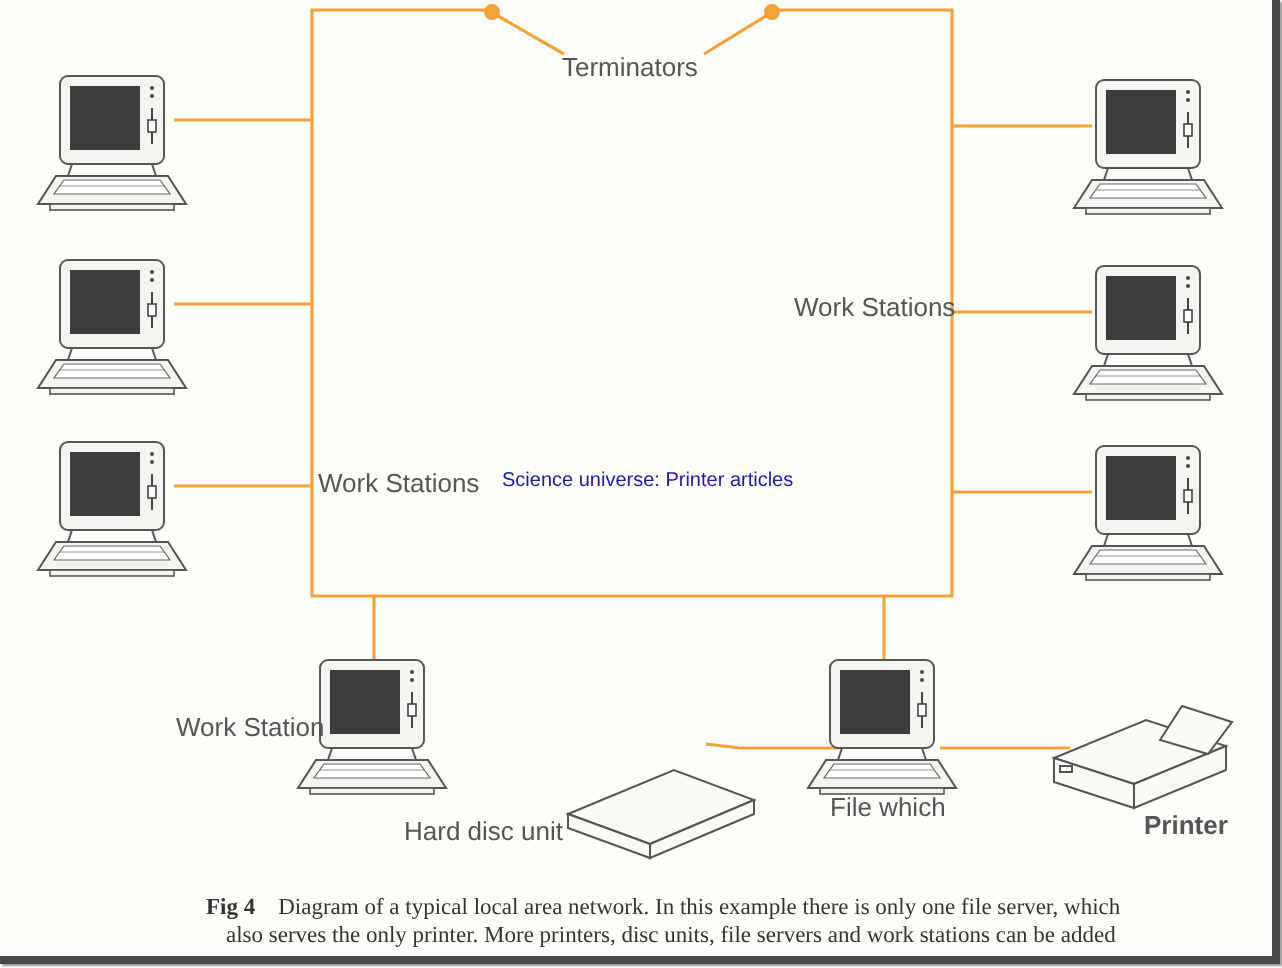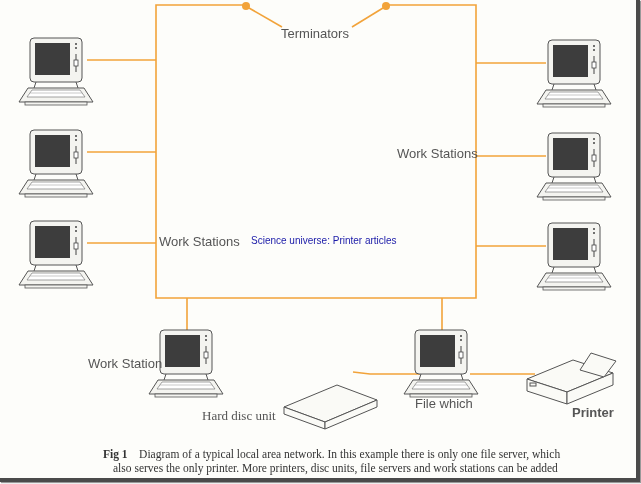--- a/index.html
+++ b/index.html
@@ -79,21 +79,21 @@
     <polygon points="567,392 613,373 613,385 567,404"></polygon>
     <polygon points="580,370 591,353 616,361 604,377"></polygon>
     <rect x="530" y="383" width="6" height="3"></rect>
   </g>
 </svg>
 
 <div class="lbl" style="left:281px;top:26px;">Terminators</div>
 <div class="lbl" style="left:159px;top:234px;">Work Stations</div>
 <div class="lbl" style="left:397px;top:146px;">Work Stations</div>
 <div class="lbl" style="left:88px;top:356px;">Work Station</div>
-<div class="lbl" style="left:202px;top:408px;font-family:Liberation Serif, serif;">Hard disc unit</div>
+<div class="lbl" style="left:202px;top:408px;">Hard disc unit</div>
 <div class="lbl" style="left:415px;top:396px;">File which</div>
 <div class="lbl" style="left:572px;top:405px;font-weight:bold;">Printer</div>
 <div class="wm" style="left:251px;top:235px;">Science universe: Printer articles</div>
 
 <div class="cap" style="left:103px;top:448px;">
-  <b>Fig  1</b>&nbsp;&nbsp;&nbsp;&nbsp;<span>Diagram of a typical local area network. In this example there is only one file server, which</span>
+  <b>Fig  4</b>&nbsp;&nbsp;&nbsp;&nbsp;<span>Diagram of a typical local area network. In this example there is only one file server, which</span>
 </div>
 <div class="cap" style="left:113px;top:462px;">also serves the only printer. More printers, disc units, file servers and work stations can be added</div>
 
 </body></html>

